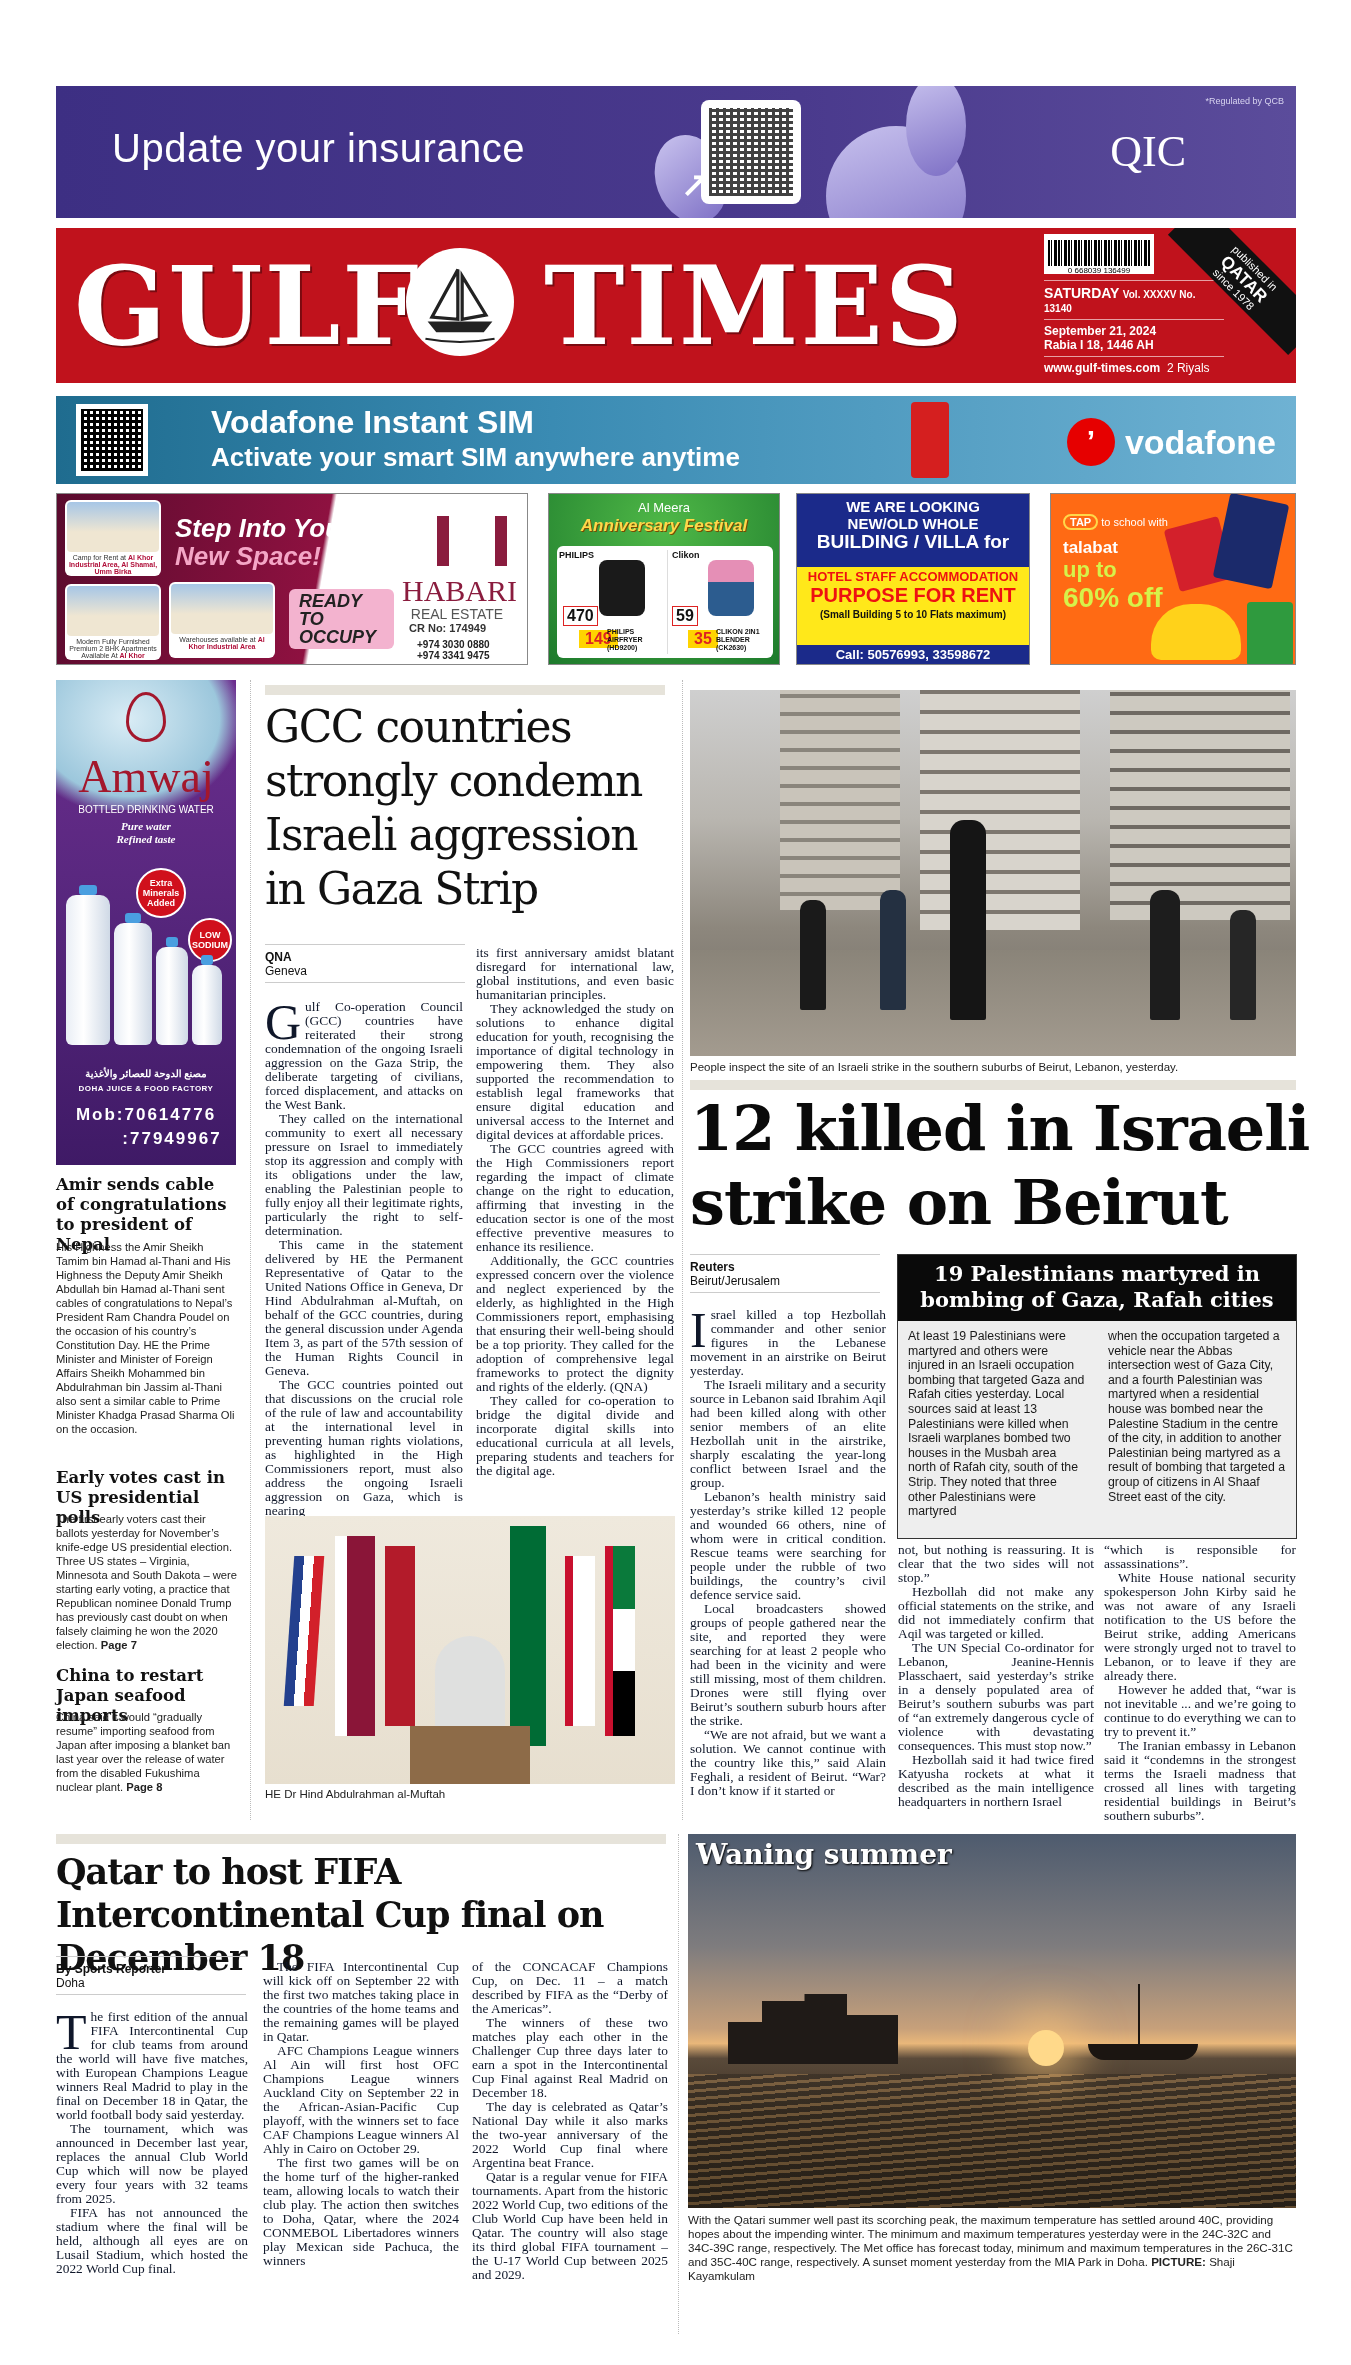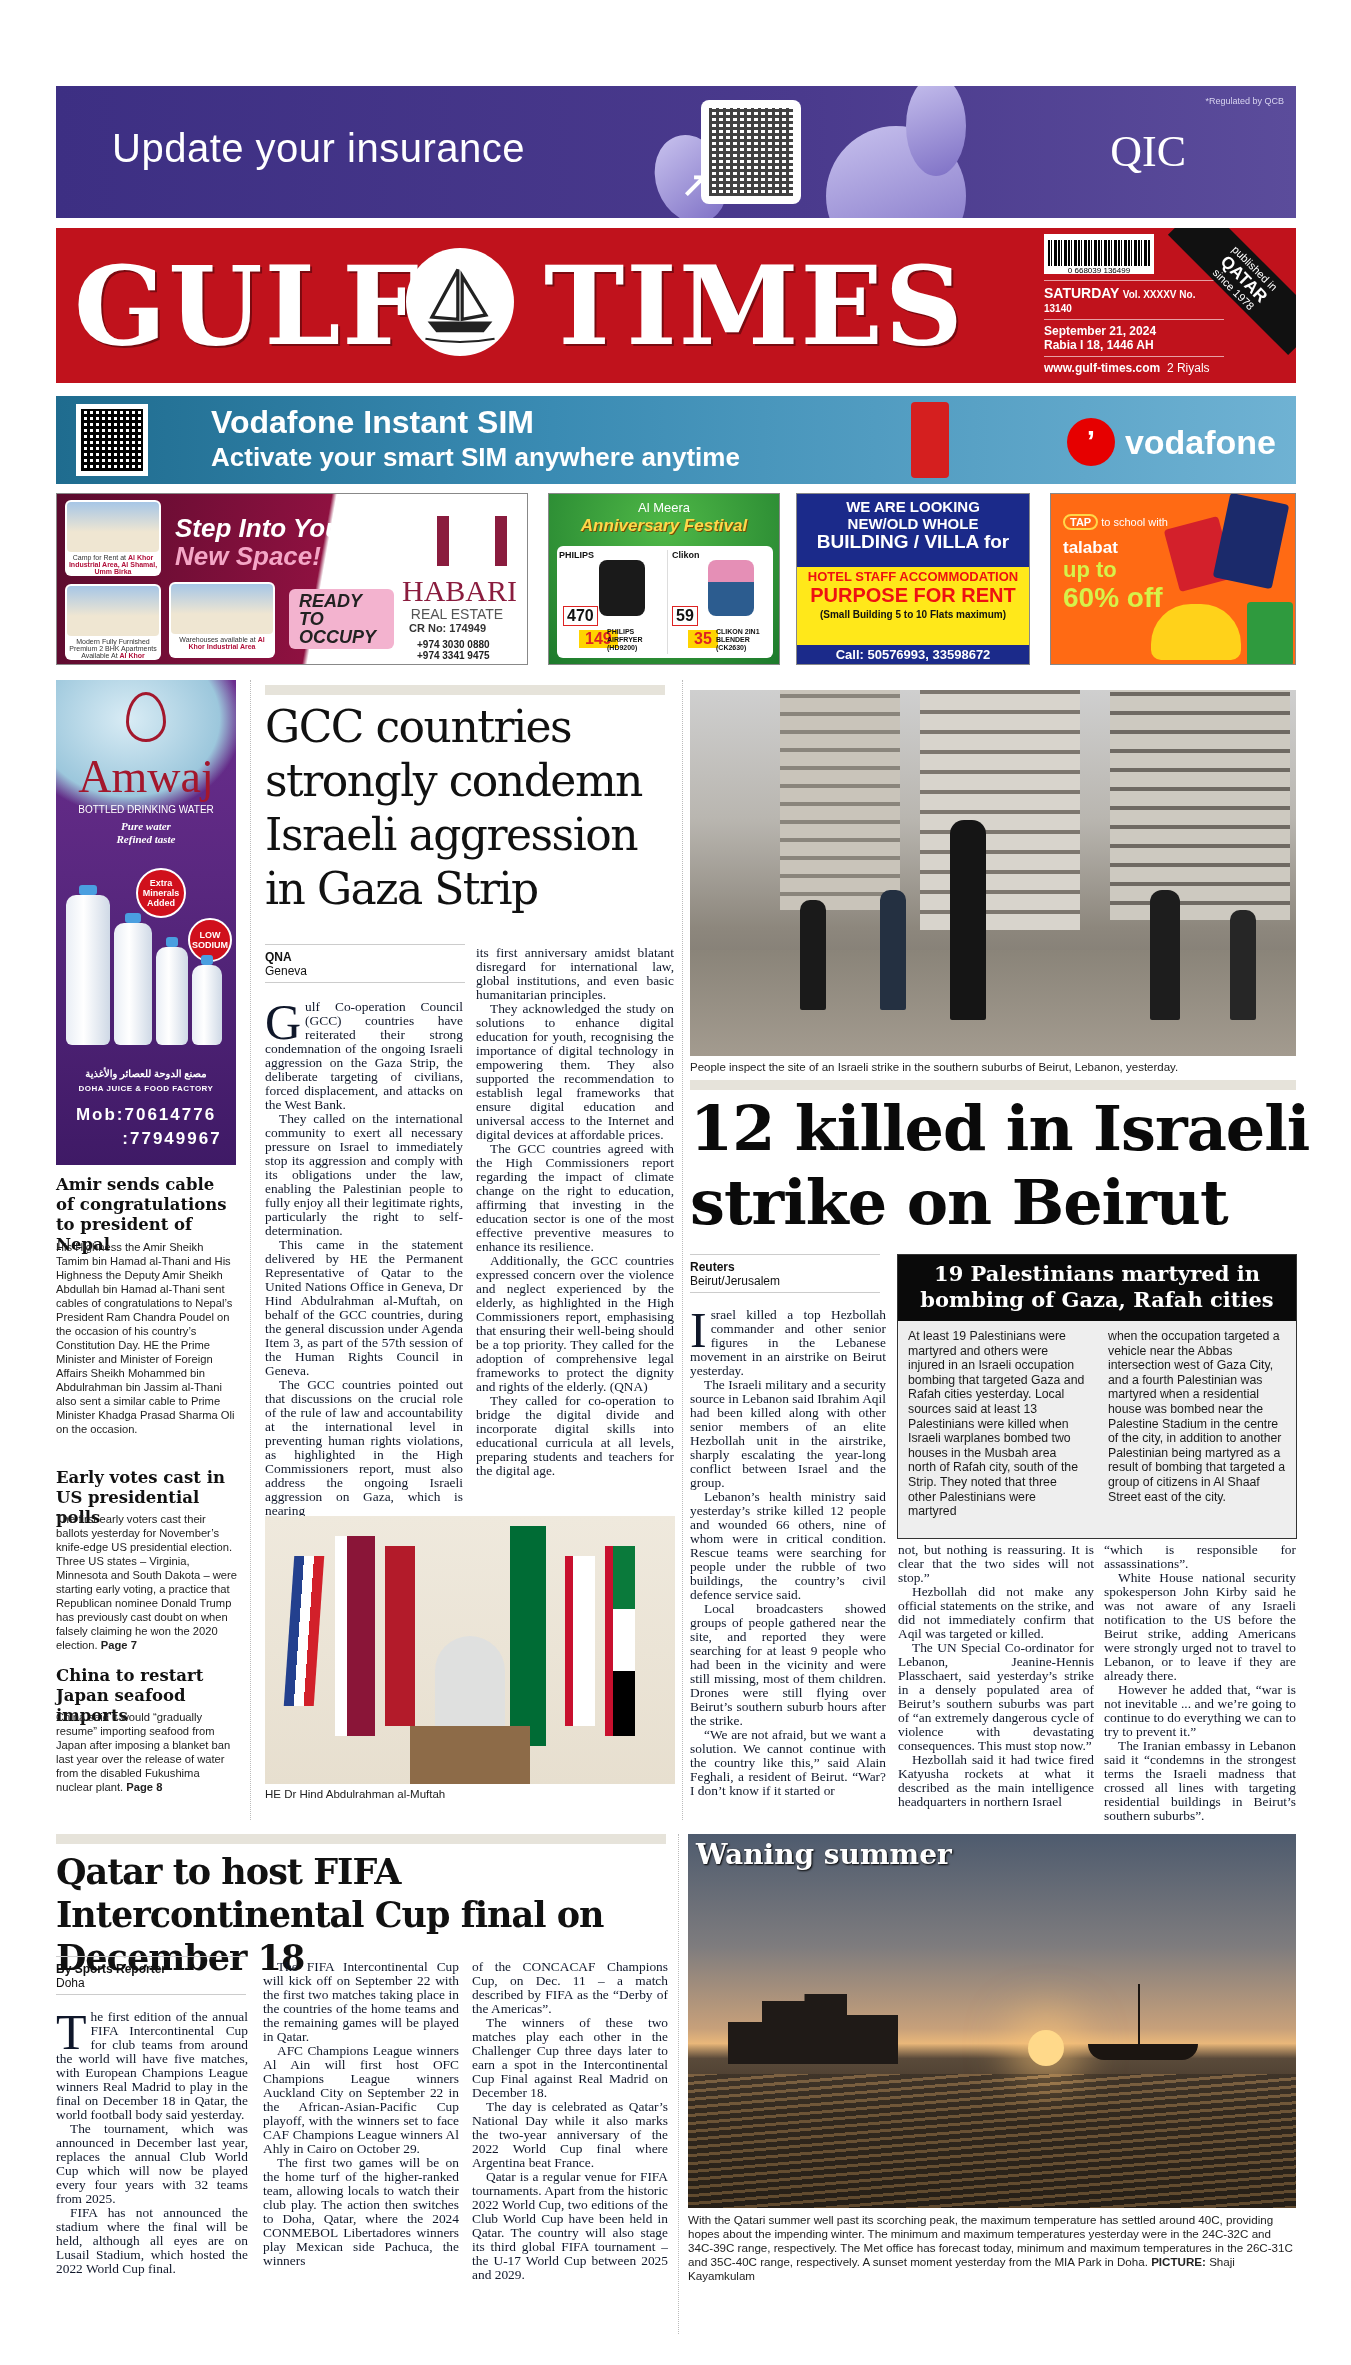--- a/index.html
+++ b/index.html
@@ -351,21 +351,21 @@
 <h1 id="beirut-headline" class="abs">12 killed in Israeli strike on Beirut</h1>
 
 <div class="hrule" style="left:690px;top:1254px;width:190px;"></div>
 <div class="byline" style="left:690px;top:1260px;"><b>Reuters</b><span>Beirut/Jerusalem</span></div>
 <div class="hrule" style="left:690px;top:1292px;width:190px;"></div>
 
 <div class="col" style="left:690px;top:1308px;width:196px;">
   <p class="first"><span class="dropcap">I</span><span>srael killed a top Hezbollah commander and other senior figures in the Lebanese movement in an airstrike on Beirut yesterday.</span></p>
   <p>The Israeli military and a security source in Lebanon said Ibrahim Aqil had been killed along with other senior members of an elite Hezbollah unit in the airstrike, sharply escalating the year-long conflict between Israel and the group.</p>
   <p>Lebanon’s health ministry said yesterday’s strike killed 12 people and wounded 66 others, nine of whom were in critical condition. Rescue teams were searching for people under the rubble of two buildings, the country’s civil defence service said.</p>
-  <p>Local broadcasters showed groups of people gathered near the site, and reported they were searching for at least 9 people who had been in the vicinity and were still missing, most of them children. Drones were still flying over Beirut’s southern suburb hours after the strike.</p>
+  <p>Local broadcasters showed groups of people gathered near the site, and reported they were searching for at least 2 people who had been in the vicinity and were still missing, most of them children. Drones were still flying over Beirut’s southern suburb hours after the strike.</p>
   <p>“We are not afraid, but we want a solution. We cannot continue with the country like this,” said Alain Feghali, a resident of Beirut. “War? I don’t know if it started or</p>
 </div>
 
 <div id="gaza-box" class="abs">
   <div class="head">19 Palestinians martyred in bombing of Gaza, Rafah cities</div>
   <div class="body">
     <div>At least 19 Palestinians were martyred and others were injured in an Israeli occupation bombing that targeted Gaza and Rafah cities yesterday. Local sources said at least 13 Palestinians were killed when Israeli warplanes bombed two houses in the Musbah area north of Rafah city, south of the Strip. They noted that three other Palestinians were martyred</div>
     <div>when the occupation targeted a vehicle near the Abbas intersection west of Gaza City, and a fourth Palestinian was martyred when a residential house was bombed near the Palestine Stadium in the centre of the city, in addition to another Palestinian being martyred as a result of bombing that targeted a group of citizens in Al Shaaf Street east of the city.</div>
   </div>
 </div>

